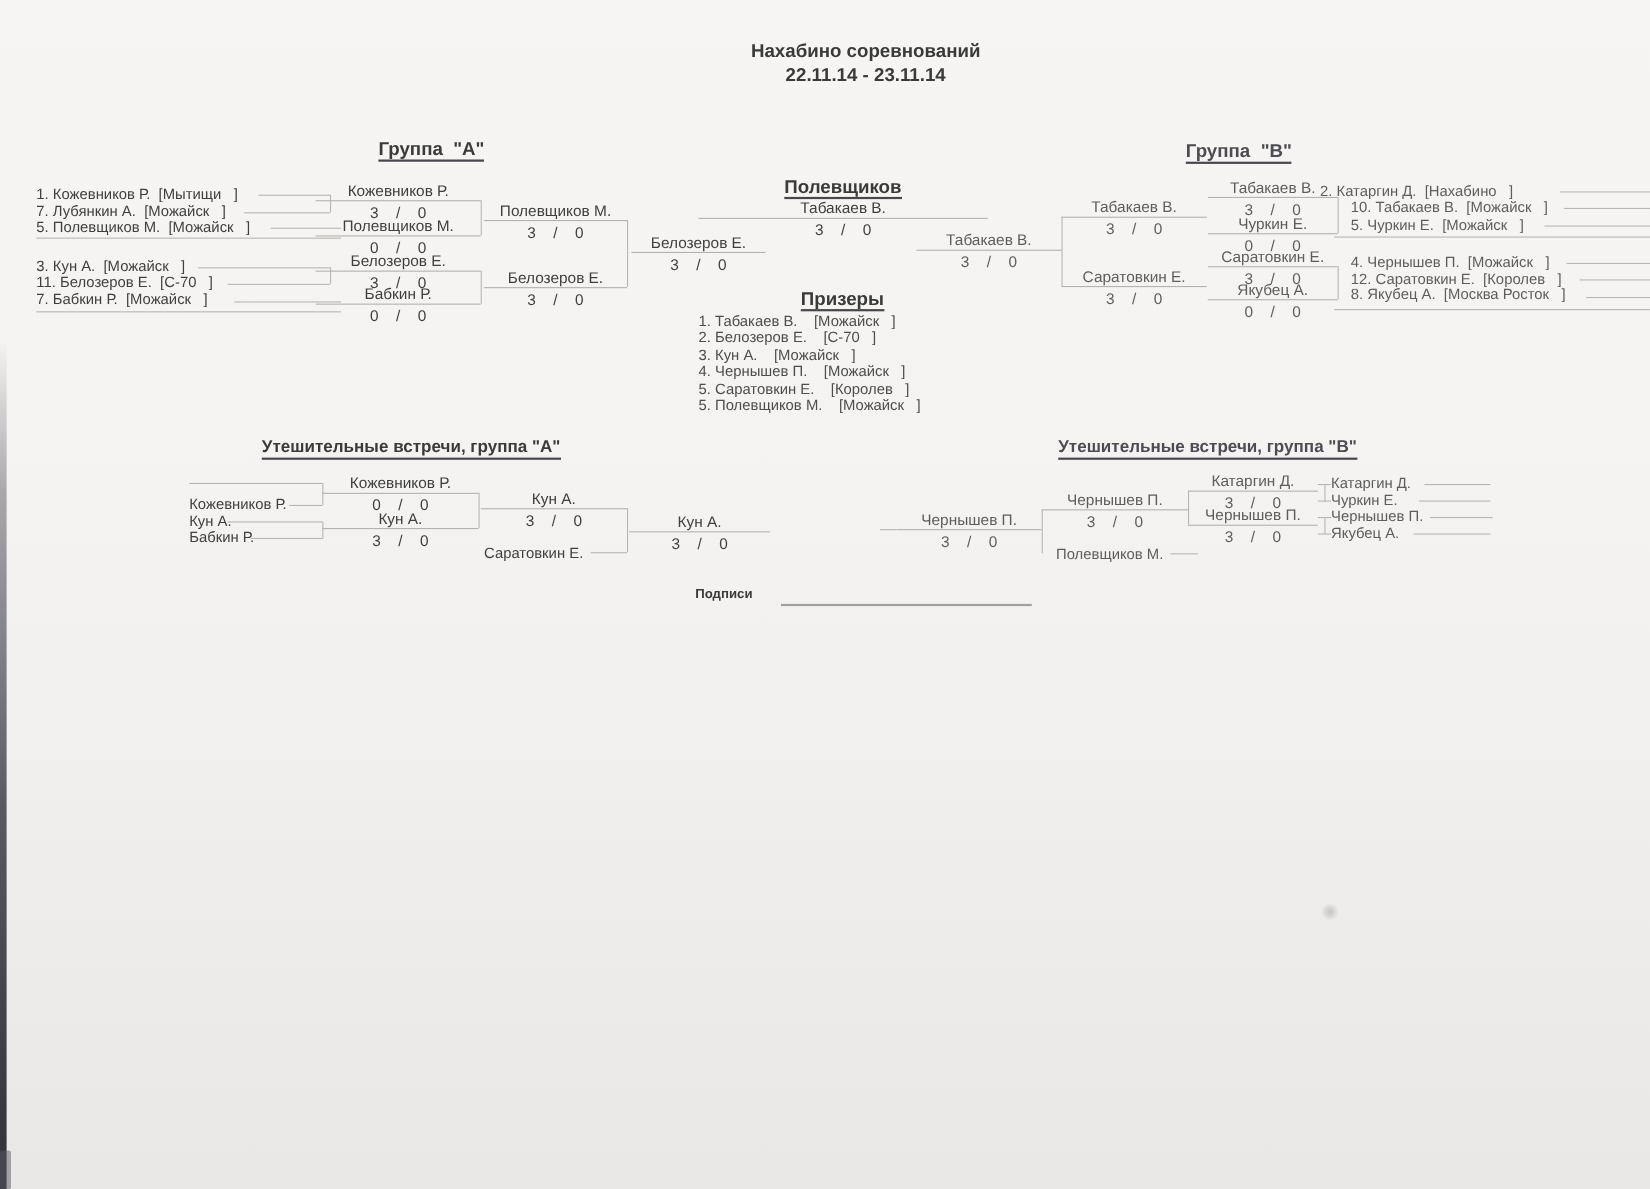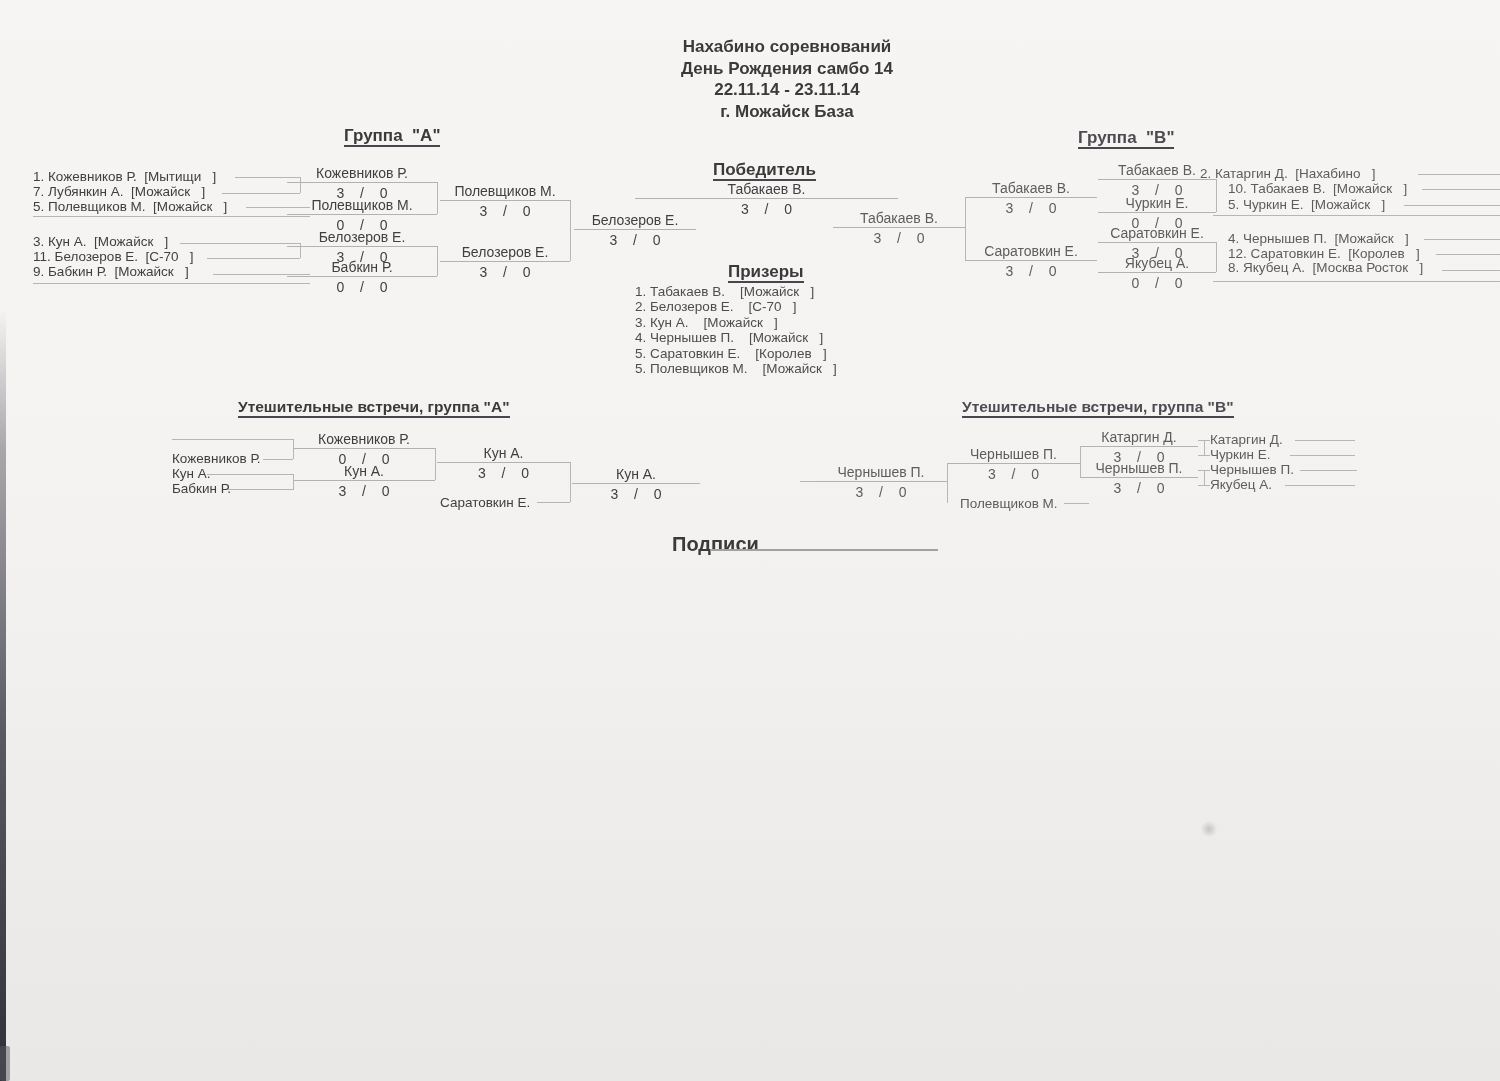--- a/index.html
+++ b/index.html
@@ -14,42 +14,40 @@
   .sc{display:block;line-height:12px;padding-top:4px;word-spacing:12px;}
   .hd{position:absolute;font-weight:bold;font-size:17px;color:#3a3a3a;border-bottom:2px solid #46464c;
       padding-bottom:1px;white-space:pre;line-height:17px;}
   .hd.sm{font-size:15.5px;}
   .hd.f{color:#4c4c52;}
   .hl{position:absolute;height:1px;background:#b8b6b2;}
   .vl{position:absolute;width:1px;background:#b8b6b2;}
   .title{position:absolute;left:587px;top:36px;width:400px;text-align:center;
          font-weight:bold;font-size:17px;color:#3a3a3a;line-height:21.5px;}
   .plist{font-size:13.5px;color:#4d4d4d;}
-  .sig{position:absolute;font-weight:bold;font-size:20px;color:#3a3a3a;margin-left:40px;}
+  .sig{position:absolute;font-weight:bold;font-size:12px;color:#3a3a3a;}
 </style>
 </head>
 <body>
 
 <div class="page">
 
   <div class="title">
     <div>Нахабино соревнований</div>
-    <div>День Рождения самбо 14</div>
     <div>22.11.14 - 23.11.14</div>
-    <div>г. Можайск База</div>
   </div>
 
   <div class="hd" style="left:344px;top:127px">Группа  "А"</div>
 
   <div class="t" style="left:33px;top:170px">1. Кожевников Р.  [Мытищи   ]</div>
   <div class="t" style="left:33px;top:185px">7. Лубянкин А.  [Можайск   ]</div>
   <div class="t" style="left:33px;top:200px">5. Полевщиков М.  [Можайск   ]</div>
   <div class="t" style="left:33px;top:235px">3. Кун А.  [Можайск   ]</div>
   <div class="t" style="left:33px;top:250px">11. Белозеров Е.  [С-70   ]</div>
-  <div class="t" style="left:33px;top:265px">9. Бабкин Р.  [Можайск   ]</div>
+  <div class="t" style="left:33px;top:265px">7. Бабкин Р.  [Можайск   ]</div>
 
   <div class="m" style="left:287px;top:167px;width:150px">
     <span class="nm">Кожевников Р.</span>
     <span class="sc">3 / 0</span>
   </div>
   <div class="m" style="left:287px;top:199px;width:150px">
     <span class="nm">Полевщиков М.</span>
     <span class="sc">0 / 0</span>
   </div>
   <div class="m" style="left:287px;top:231px;width:150px">
@@ -82,21 +80,21 @@
   <i class="hl" style="left:33px;top:216px;width:277px"></i>
   <i class="hl" style="left:180px;top:243px;width:120px"></i>
   <i class="hl" style="left:207px;top:258px;width:93px"></i>
   <i class="vl" style="left:300px;top:243px;height:15px"></i>
   <i class="hl" style="left:213px;top:274px;width:97px"></i>
   <i class="hl" style="left:33px;top:283px;width:277px"></i>
   <i class="vl" style="left:437px;top:182px;height:32px"></i>
   <i class="vl" style="left:437px;top:246px;height:30px"></i>
   <i class="vl" style="left:570px;top:200px;height:61px"></i>
 
-  <div class="hd" style="left:713px;top:161px">Победитель</div>
+  <div class="hd" style="left:713px;top:161px">Полевщиков</div>
   <div class="m" style="left:635px;top:183px;width:263px">
     <span class="nm">Табакаев В.</span>
     <span class="sc">3 / 0</span>
   </div>
 
   <div class="m f" style="left:833px;top:212px;width:132px">
     <span class="nm">Табакаев В.</span>
     <span class="sc">3 / 0</span>
   </div>
 

